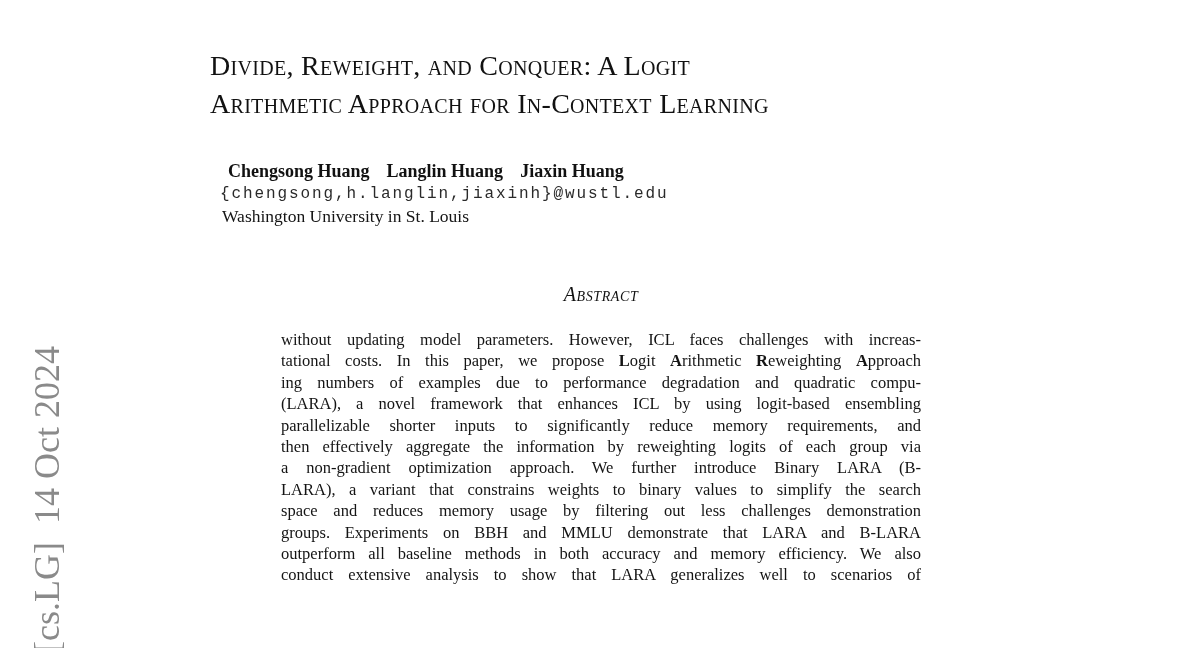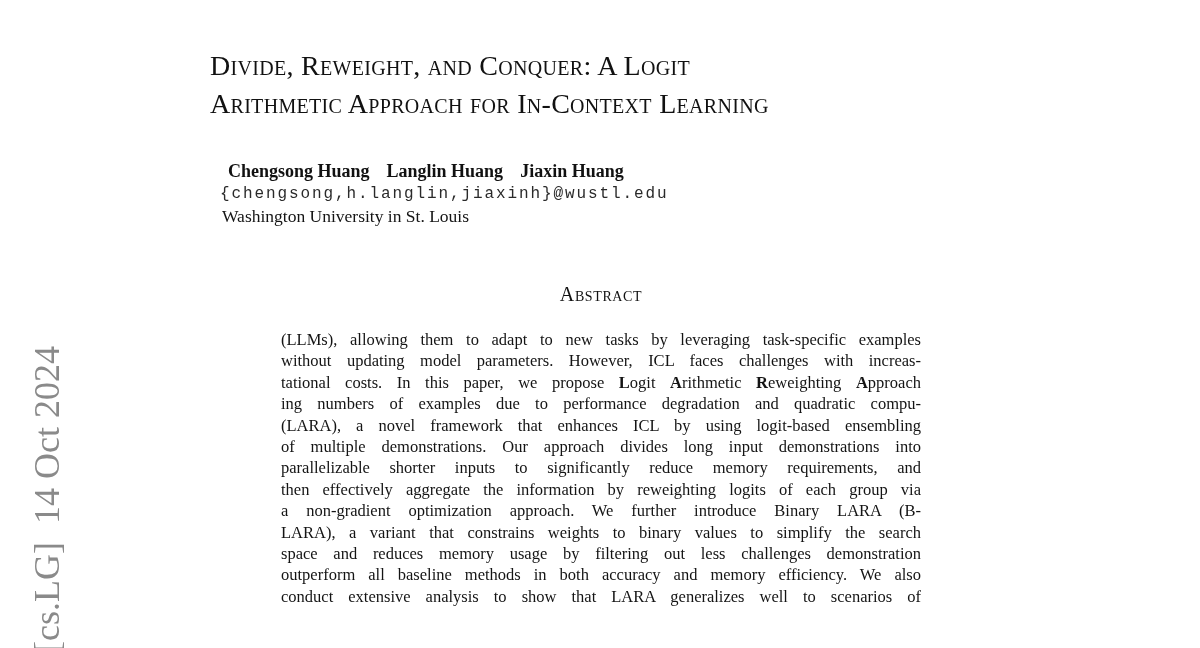--- a/index.html
+++ b/index.html
@@ -64,20 +64,21 @@
   .abstract-heading {
     position: absolute;
     left: 281px;
     top: 283px;
     width: 640px;
     text-align: center;
     font-variant: small-caps;
     font-size: 20px;
     letter-spacing: 0.6px;
     color: #111111;
+    font-style: italic;
   }
   .abstract-body {
     position: absolute;
     left: 281px;
     top: 329px;
     width: 640px;
     font-size: 16.5px;
     line-height: 21.4px;
     color: #141414;
   }
@@ -101,28 +102,27 @@
 
   <div class="authors"><span class="author-name">Chengsong Huang</span><span class="author-name">Langlin Huang</span><span class="author-name">Jiaxin Huang</span></div>
 
   <div class="email">{chengsong,h.langlin,jiaxinh}@wustl.edu</div>
 
   <div class="affiliation">Washington University in St. Louis</div>
 
   <div class="abstract-heading">Abstract</div>
 
   <div class="abstract-body">
-      <div class="abs-line"><span>(LLMs), allowing them to adapt to new tasks by leveraging task-specific examples</span></div>
       <div class="abs-line"><span>without updating model parameters. However, ICL faces challenges with increas-</span></div>
       <div class="abs-line"><span>tational costs. In this paper, we propose </span><b>L</b><span>ogit </span><b>A</b><span>rithmetic </span><b>R</b><span>eweighting </span><b>A</b><span>pproach</span></div>
       <div class="abs-line"><span>ing numbers of examples due to performance degradation and quadratic compu-</span></div>
       <div class="abs-line"><span>(LARA), a novel framework that enhances ICL by using logit-based ensembling</span></div>
-      <div class="abs-line"><span>of multiple demonstrations. Our approach divides long input demonstrations into</span></div>
       <div class="abs-line"><span>parallelizable shorter inputs to significantly reduce memory requirements, and</span></div>
       <div class="abs-line"><span>then effectively aggregate the information by reweighting logits of each group via</span></div>
       <div class="abs-line"><span>a non-gradient optimization approach. We further introduce Binary LARA (B-</span></div>
       <div class="abs-line"><span>LARA), a variant that constrains weights to binary values to simplify the search</span></div>
       <div class="abs-line"><span>space and reduces memory usage by filtering out less challenges demonstration</span></div>
+      <div class="abs-line"><span>groups. Experiments on BBH and MMLU demonstrate that LARA and B-LARA</span></div>
       <div class="abs-line"><span>outperform all baseline methods in both accuracy and memory efficiency. We also</span></div>
       <div class="abs-line"><span>conduct extensive analysis to show that LARA generalizes well to scenarios of</span></div>
     </div>
 
 </div>
 
 </body></html>

